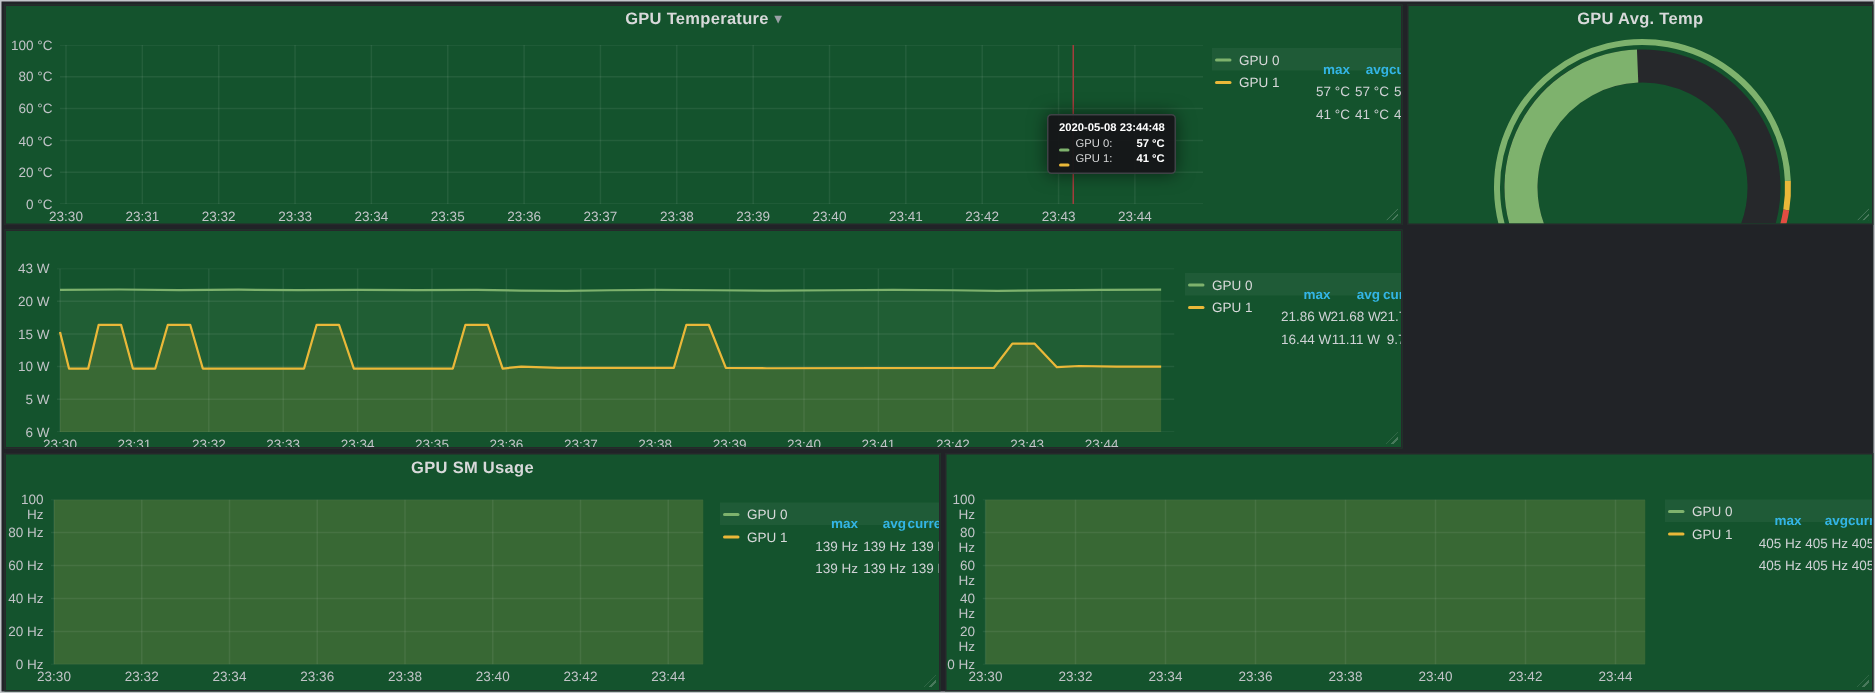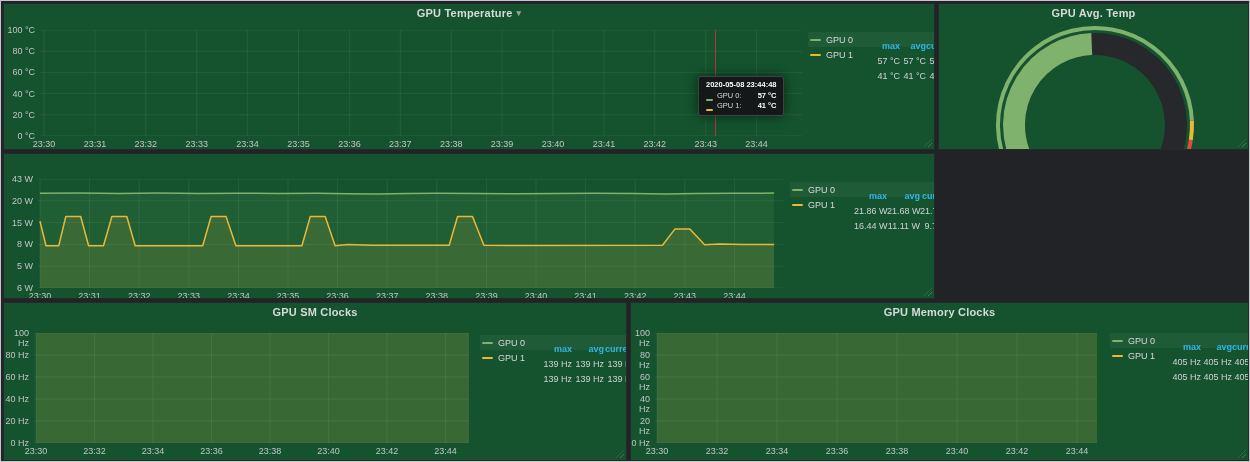--- a/index.html
+++ b/index.html
@@ -174,21 +174,21 @@
           <line x1="597.2" y1="0" x2="597.2" y2="109"></line>
           <line x1="646.8" y1="0" x2="646.8" y2="109"></line>
           <line x1="696.4" y1="0" x2="696.4" y2="109"></line>
         </g>
         <path d="M 2.0,14.3 L 41.7,14.0 L 81.4,14.4 L 121.0,14.1 L 160.7,14.4 L 200.4,14.2 L 240.1,14.4 L 279.8,14.3 L 309.5,14.7 L 339.3,14.9 L 369.0,14.5 L 398.8,14.3 L 438.5,14.5 L 478.2,14.8 L 517.8,14.5 L 557.5,14.2 L 597.2,14.5 L 627.0,14.9 L 656.7,14.6 L 696.4,14.3 L 736.1,14.1" fill="none" stroke="#7eb26d" stroke-width="1.5" stroke-linejoin="round"></path>
         <path d="M 2.0,42.3 L 8.0,66.7 L 20.8,66.7 L 27.8,37.5 L 42.7,37.5 L 50.6,66.7 L 65.5,66.7 L 73.9,37.5 L 88.8,37.5 L 97.2,66.7 L 164.7,66.7 L 173.1,37.5 L 188.0,37.5 L 197.9,66.7 L 263.9,66.7 L 272.3,37.5 L 287.2,37.5 L 297.1,66.7 L 309.5,65.4 L 334.3,66.3 L 411.2,66.3 L 419.6,37.5 L 434.5,37.5 L 445.9,66.3 L 473.2,66.5 L 624.5,66.3 L 636.9,50.1 L 651.8,50.1 L 666.6,65.8 L 681.5,65.0 L 706.3,65.4 L 736.1,65.4" fill="none" stroke="#eab839" stroke-width="1.5" stroke-linejoin="round"></path>
       </svg>
       <div class="axis-y" style="left: 0px; width: 29px; top: 20px;">43 W</div>
       <div class="axis-y" style="left: 0px; width: 29px; top: 41.8px;">20 W</div>
       <div class="axis-y" style="left: 0px; width: 29px; top: 63.6px;">15 W</div>
-      <div class="axis-y" style="left: 0px; width: 29px; top: 85.4px;">8 W</div>
+      <div class="axis-y" style="left: 0px; width: 29px; top: 85.4px;">10 W</div>
       <div class="axis-y" style="left: 0px; width: 29px; top: 107.2px;">5 W</div>
       <div class="axis-y" style="left: 0px; width: 29px; top: 129px;">6 W</div>
       <div class="axis-x" style="left: 18px; top: 137px;">23:30</div>
       <div class="axis-x" style="left: 67.6px; top: 137px;">23:31</div>
       <div class="axis-x" style="left: 117.2px; top: 137px;">23:32</div>
       <div class="axis-x" style="left: 166.8px; top: 137px;">23:33</div>
       <div class="axis-x" style="left: 216.4px; top: 137px;">23:34</div>
       <div class="axis-x" style="left: 266px; top: 137px;">23:35</div>
       <div class="axis-x" style="left: 315.6px; top: 137px;">23:36</div>
       <div class="axis-x" style="left: 365.2px; top: 137px;">23:37</div>
@@ -223,21 +223,21 @@
           <span class="col" style="width: 33px;">16.44 W</span>
           <span class="col" style="width: 33px;">11.11 W</span>
           <span class="col" style="width: 33px;">9.79 W</span>
         </div>
       </div>
     </div>
 
 
   <div class="panel" id="panel-4" style="left:2px;top:301px;width:624px;height:159px">
     <div class="panel-title">
-      <span>GPU SM Clocks</span>
+      <span>GPU SM Usage</span>
     </div>
     <div class="resize"></div>
   <svg width="435" height="110" class="plot-svg" style="left: 30px; top: 30px;">
         <path d="M 2.0,0.0 L 435.0,0.0 L 435.0,110 L 2.0,110 Z" fill="#7eb26d" fill-opacity="0.12" stroke="none"></path>
         <path d="M 2.0,0.0 L 435.0,0.0 L 435.0,110 L 2.0,110 Z" fill="#eab839" fill-opacity="0.12" stroke="none"></path>
         <g stroke="rgba(255,255,255,0.07)" stroke-width="1">
           <line x1="0" y1="0.0" x2="435" y2="0.0"></line>
           <line x1="0" y1="22.0" x2="435" y2="22.0"></line>
           <line x1="0" y1="44.0" x2="435" y2="44.0"></line>
           <line x1="0" y1="66.0" x2="435" y2="66.0"></line>
@@ -289,23 +289,20 @@
             <span class="lname">GPU 1</span>
           </span>
           <span class="col" style="width: 32px;">139 Hz</span>
           <span class="col" style="width: 32px;">139 Hz</span>
           <span class="col" style="width: 32px;">139 Hz</span>
         </div>
       </div>
     </div>
 
   <div class="panel" id="panel-5" style="left:629px;top:301px;width:619px;height:159px">
-    <div class="panel-title">
-      <span>GPU Memory Clocks</span>
-    </div>
     <div class="resize"></div>
   <svg width="442" height="110" class="plot-svg" style="left: 24px; top: 30px;">
         <path d="M 2.0,0.0 L 442.0,0.0 L 442.0,110 L 2.0,110 Z" fill="#7eb26d" fill-opacity="0.12" stroke="none"></path>
         <path d="M 2.0,0.0 L 442.0,0.0 L 442.0,110 L 2.0,110 Z" fill="#eab839" fill-opacity="0.12" stroke="none"></path>
         <g stroke="rgba(255,255,255,0.07)" stroke-width="1">
           <line x1="0" y1="0.0" x2="442" y2="0.0"></line>
           <line x1="0" y1="22.0" x2="442" y2="22.0"></line>
           <line x1="0" y1="44.0" x2="442" y2="44.0"></line>
           <line x1="0" y1="66.0" x2="442" y2="66.0"></line>
           <line x1="0" y1="88.0" x2="442" y2="88.0"></line>

